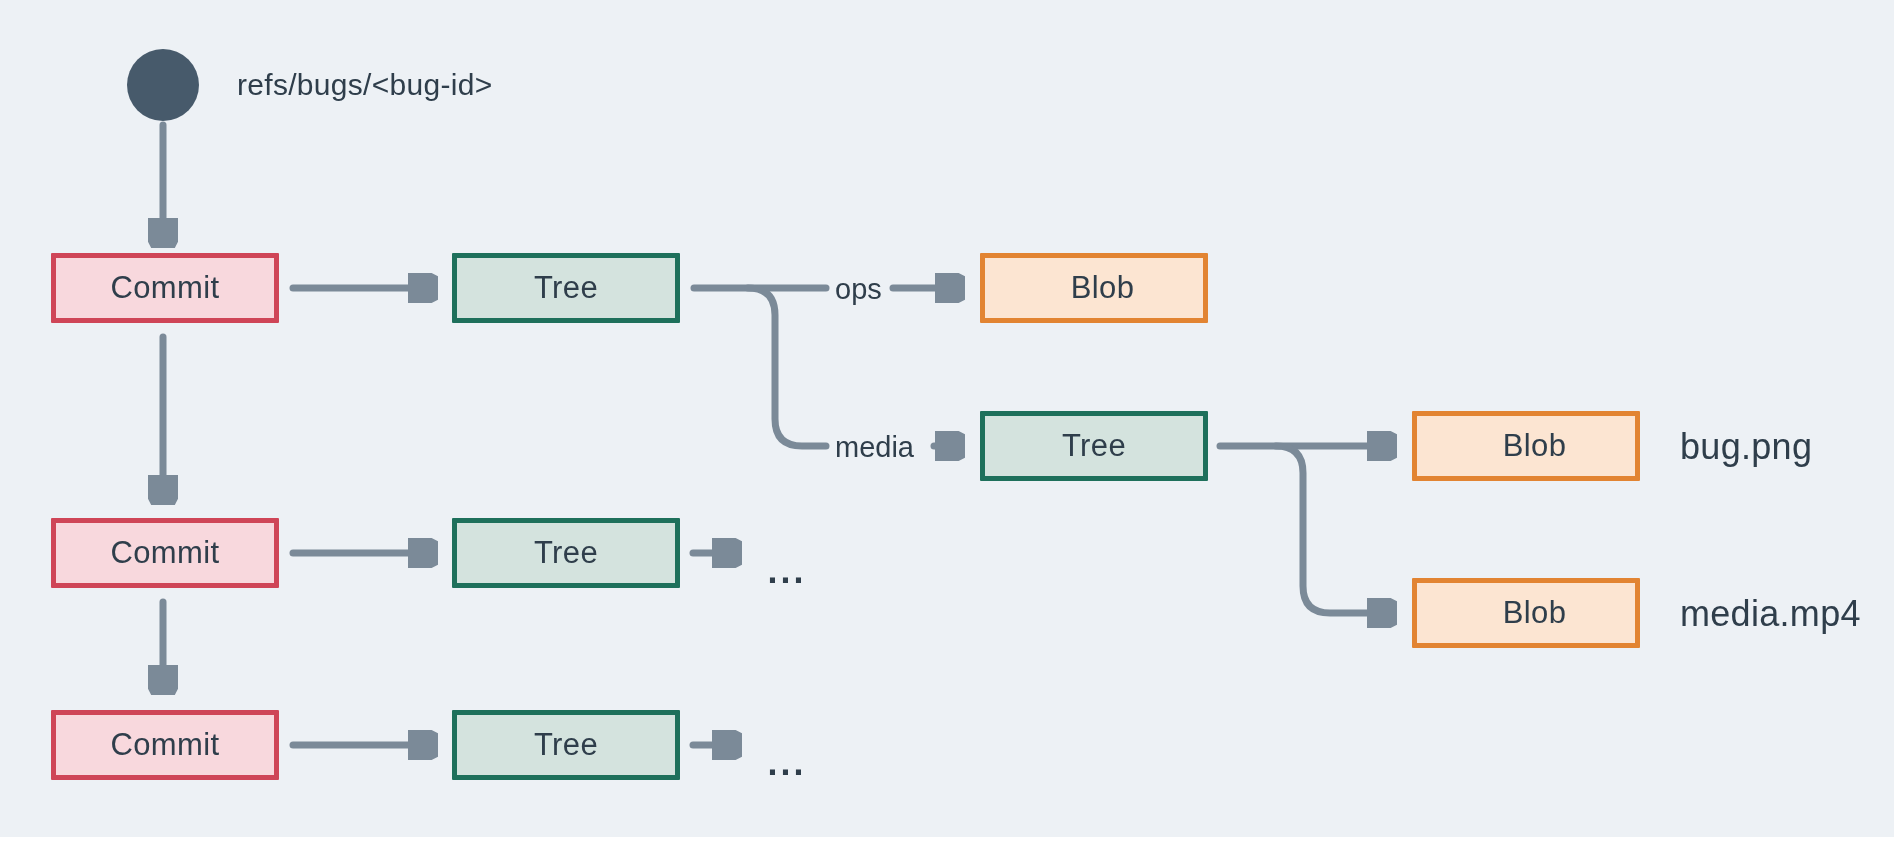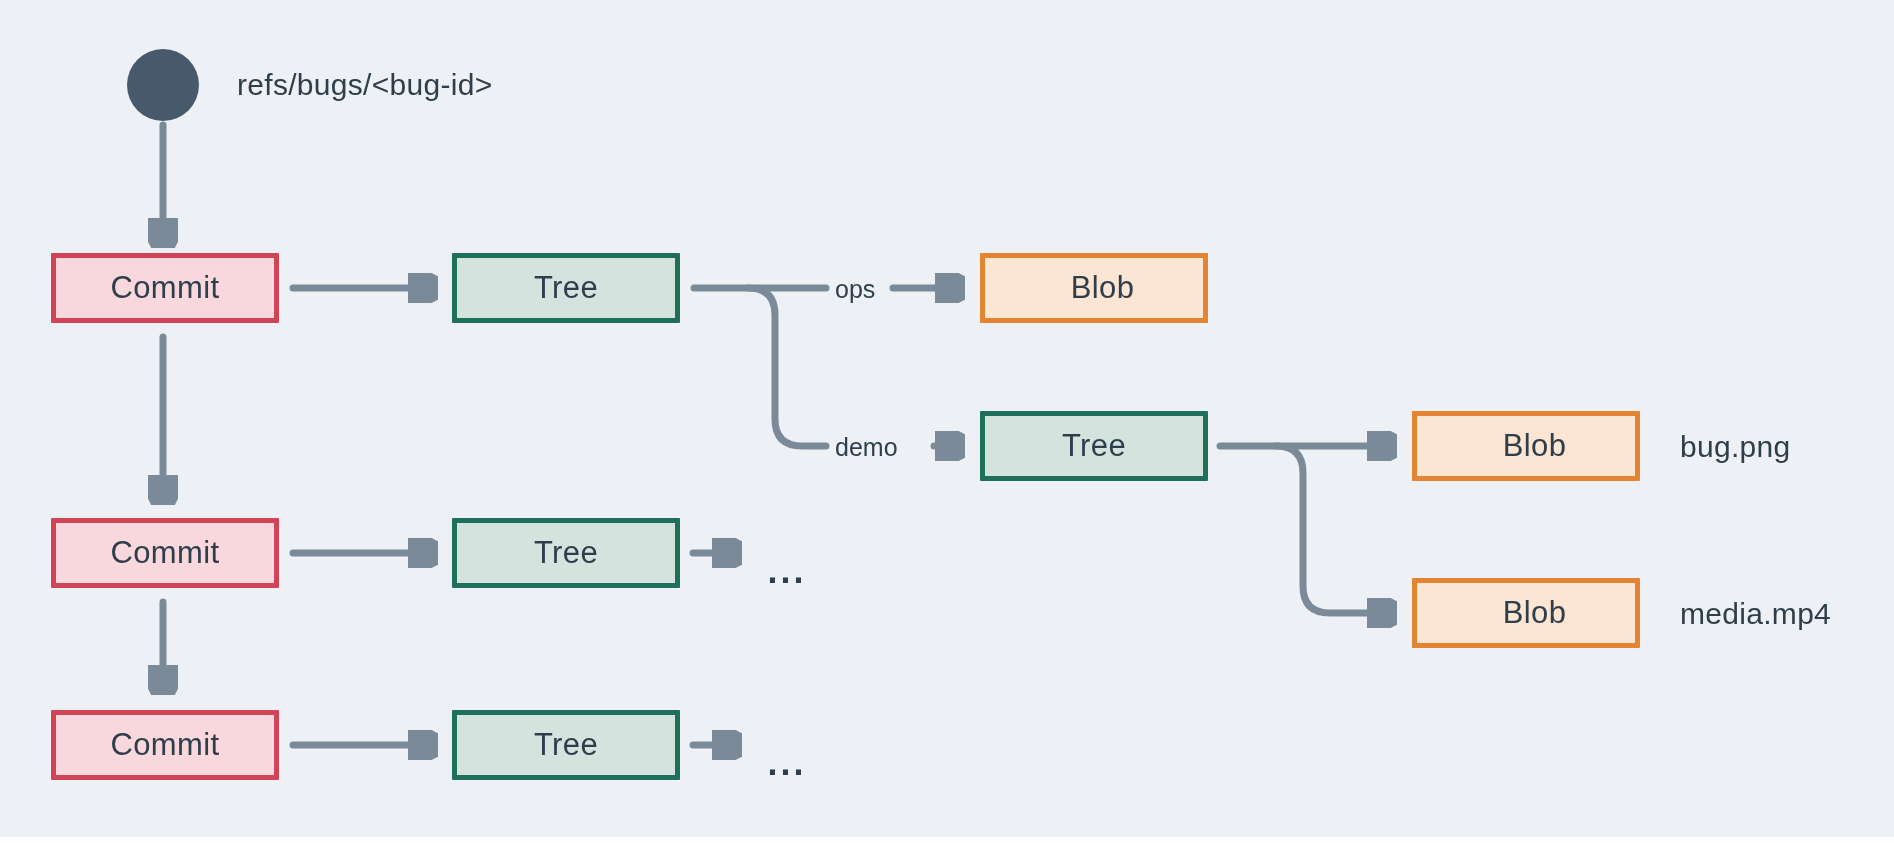--- a/index.html
+++ b/index.html
@@ -25,22 +25,22 @@
   .node.commit{background:var(--commit-fill); border-color:var(--commit-border);}
   .node.tree{background:var(--tree-fill); border-color:var(--tree-border);}
   .node.blob{background:var(--blob-fill); border-color:var(--blob-border);padding-left:17px;}
   .ref-circle{
     position:absolute; left:127px; top:49px; width:72px; height:72px;
     border-radius:50%; background:var(--ref-fill);
   }
   .lbl{position:absolute; white-space:nowrap; color:var(--ink);}
   .lbl.v-center{transform:translateY(-50%);}
   .ref-label{left:237px; top:85px; font-size:30px; letter-spacing:.3px;}
-  .edge-label{font-size:25px;}
-  .file-label{font-size:30px; letter-spacing:.3px;}
+  .edge-label{font-size:29px;}
+  .file-label{font-size:36px; letter-spacing:.3px;}
   .ellipsis{
     position:absolute; transform:translateX(-50%); font-size:36px; font-weight:bold;
     letter-spacing:3px; line-height:1; color:var(--ink);
   }
   .footer-strip{position:absolute; left:0; bottom:0; width:100%; height:7px; background:var(--footer-strip);}
 </style>
 </head>
 <body>
 
 <div class="canvas">
@@ -74,21 +74,21 @@
     <span>Commit</span>
   </div>
   <div class="node tree" style="left:452px; top:253px;">
     <span>Tree</span>
   </div>
   <div class="node blob" style="left:980px; top:253px;">
     <span>Blob</span>
   </div>
 
   <div class="lbl v-center edge-label" style="left:835px; top:289px;">ops</div>
-  <div class="lbl v-center edge-label" style="left:835px; top:447px;">demo</div>
+  <div class="lbl v-center edge-label" style="left:835px; top:447px;">media</div>
 
   <div class="node tree" style="left:980px; top:411px;">
     <span>Tree</span>
   </div>
   <div class="node blob" style="left:1412px; top:411px;">
     <span>Blob</span>
   </div>
   <div class="lbl v-center file-label" style="left:1680px; top:447px;">bug.png</div>
 
   <div class="node blob" style="left:1412px; top:578px;">

